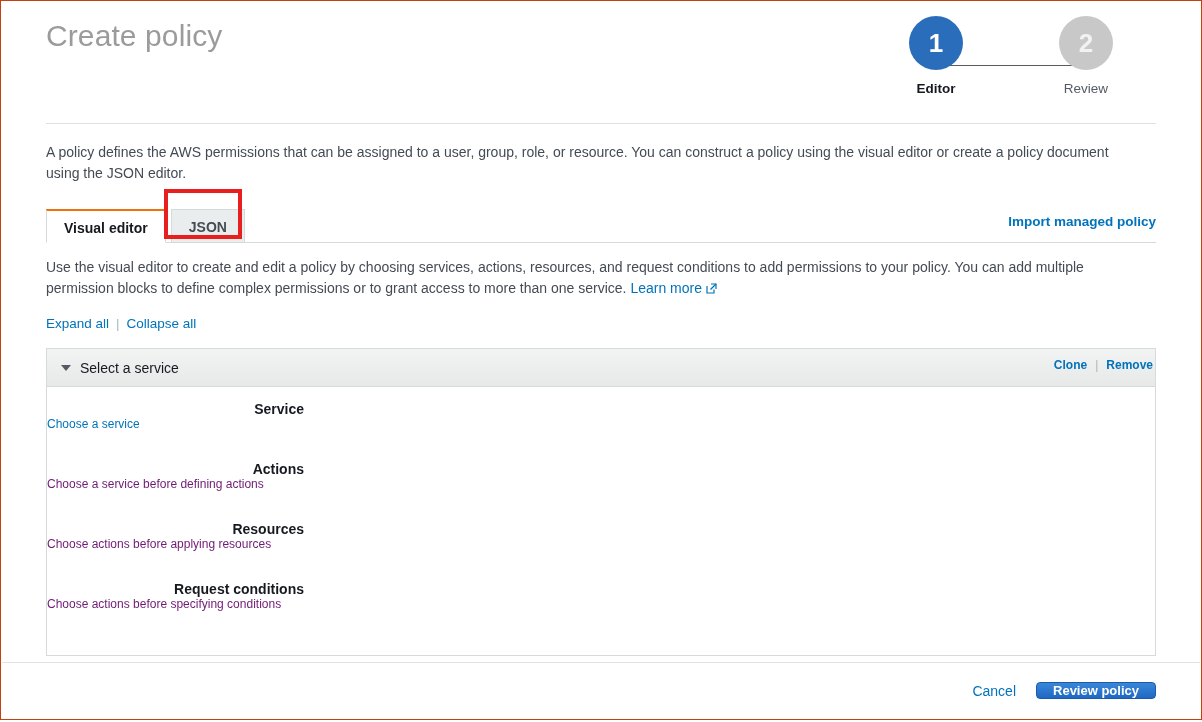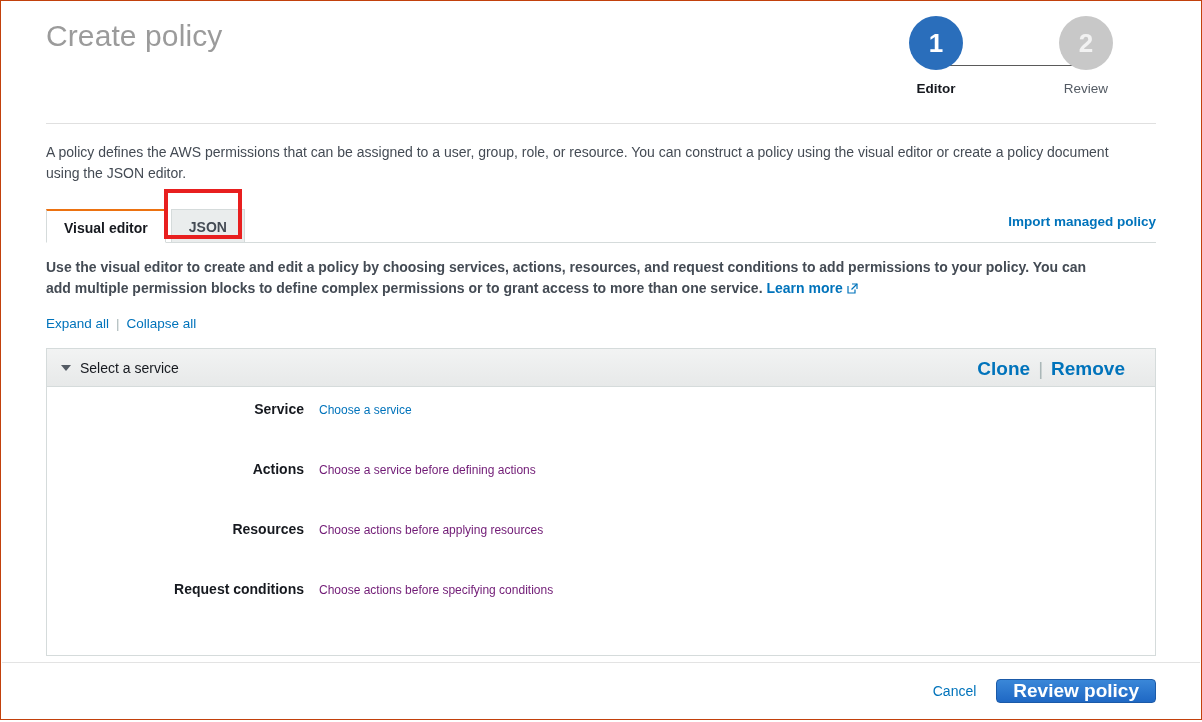--- a/index.html
+++ b/index.html
@@ -154,21 +154,20 @@
     pointer-events: none;
     z-index: 30;
   }
 
   .helptext {
     margin-top: 14px;
     font-size: 14px;
     line-height: 21px;
     color: #444b54;
     width: 1060px;
-    font-weight: bold;
   }
   .link { color: #0073bb; cursor: pointer; }
   .ext-icon {
     display: inline-block;
     width: 11px;
     height: 11px;
     margin-left: 4px;
     position: relative;
     top: 1px;
   }
@@ -204,35 +203,36 @@
     margin-left: 14px;
     margin-right: 9px;
     cursor: pointer;
   }
   .panel-head-title {
     font-size: 14px;
     color: #16191f;
   }
   .panel-head-actions {
     position: absolute;
-    right: 30px;
+    right: 2px;
     top: 9px;
-    font-size: 19px;
+    font-size: 12px;
     font-weight: bold;
   }
   .panel-head-actions .sep {
     color: #aab7b8;
     font-weight: normal;
     margin: 0 8px;
   }
   .panel-body { padding: 14px 0 14px 0; }
   .frow {
     display: flex;
     align-items: baseline;
     min-height: 60px;
+    flex-direction: column;
   }
   .flabel {
     width: 272px;
     text-align: right;
     padding-right: 15px;
     font-weight: bold;
     font-size: 14px;
     color: #16191f;
     box-sizing: border-box;
   }
@@ -284,21 +284,21 @@
     font-weight: normal;
     color: #0073bb;
     margin-right: 20px;
     cursor: pointer;
   }
   .primary-btn {
     background: linear-gradient(to bottom, #3a87d8 0%, #1f68c4 100%);
     border: 1px solid #1b5aa8;
     border-radius: 4px;
     color: #ffffff;
-    font-size: 19px;
+    font-size: 13px;
     font-weight: bold;
     padding: 0 16px;
     cursor: pointer;
     font-family: "Liberation Sans", sans-serif;
   }
 </style>
 </head>
 <body>
 
 <div class="page">

